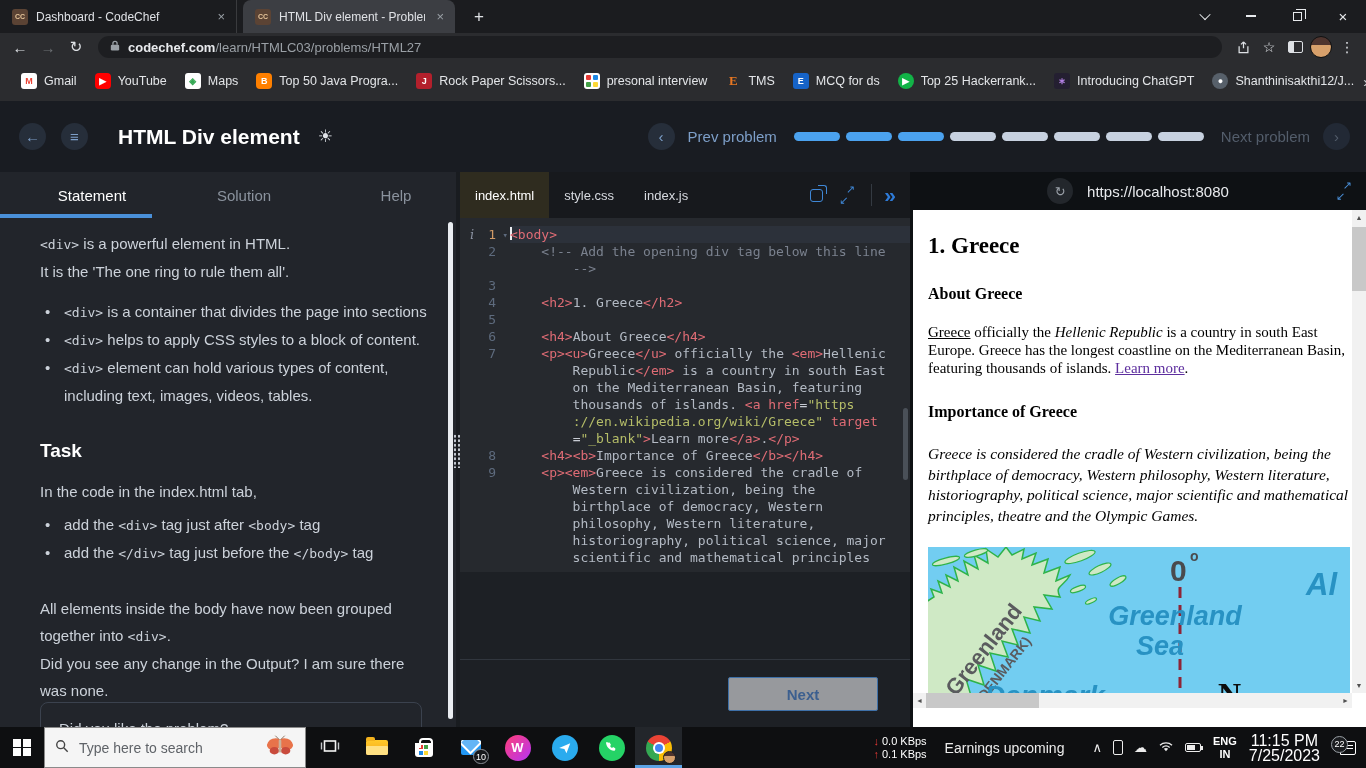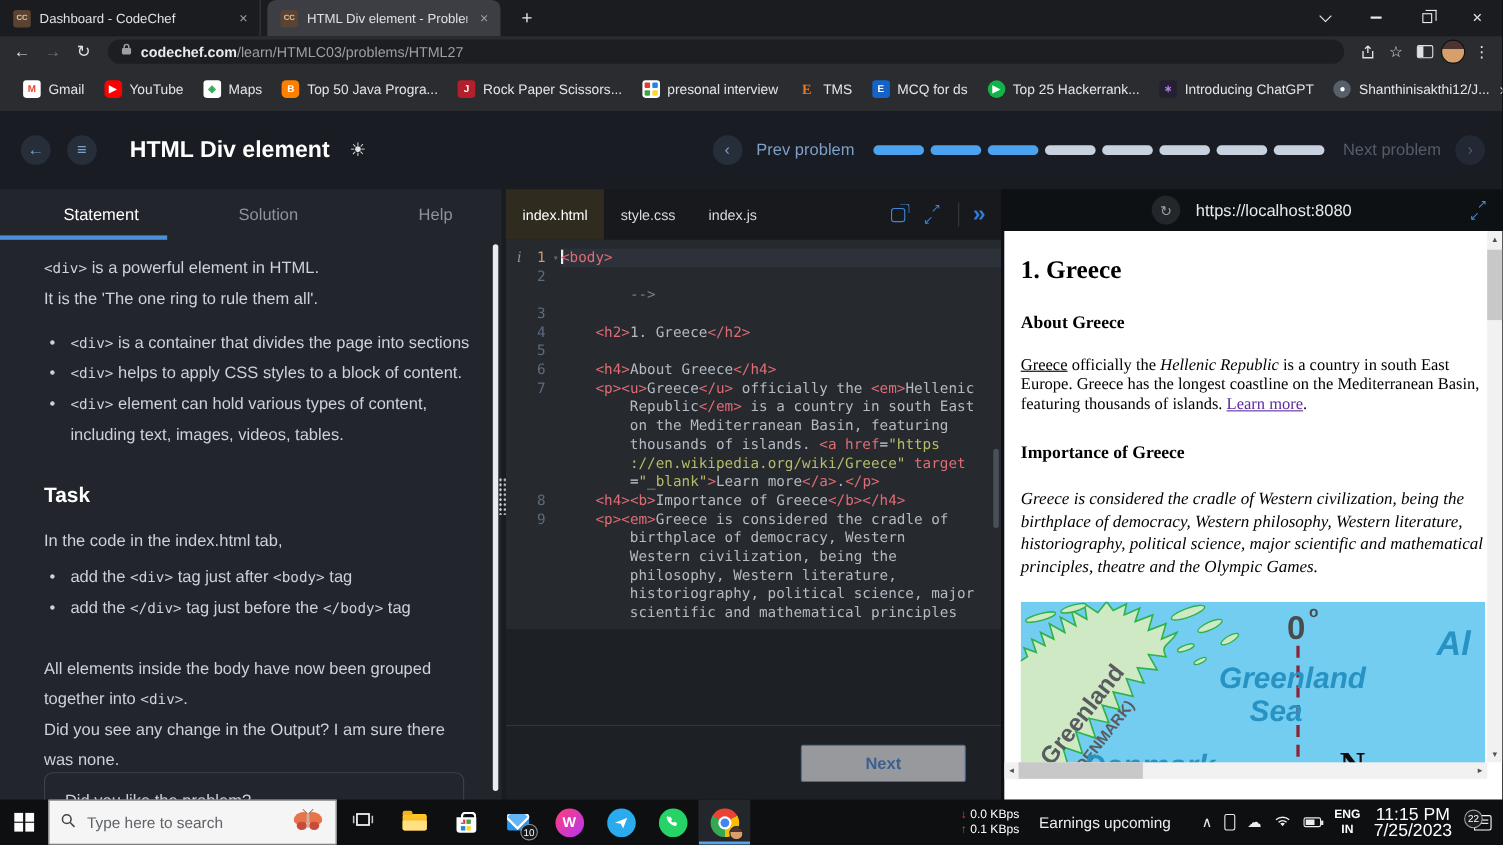--- a/index.html
+++ b/index.html
@@ -377,20 +377,21 @@
         </div>
       </div>
       <div class="code-area">
         <div>
             <div class="crow hl">
               <span class="gut"><span class="info">i</span><span>1</span><span class="fold">▾</span></span>
               <span class="cod"><span class="cursor"></span><span class="tk-tag">&lt;body&gt;</span></span>
             </div>
             <div class="crow">
               <span class="gut"><span>2</span></span>
+              <span class="cod"><span class="tk-txt">    </span><span class="tk-com">&lt;!-- Add the opening div tag below this line</span></span>
             </div>
             <div class="crow">
               <span class="gut"><span></span></span>
               <span class="cod"><span class="tk-txt">        </span><span class="tk-com">--&gt;</span></span>
             </div>
             <div class="crow">
               <span class="gut"><span>3</span></span>
               <span class="cod"></span>
             </div>
             <div class="crow">
@@ -432,25 +433,25 @@
             <div class="crow">
               <span class="gut"><span>8</span></span>
               <span class="cod"><span class="tk-txt">    </span><span class="tk-tag">&lt;h4&gt;</span><span class="tk-tag">&lt;b&gt;</span><span class="tk-txt">Importance of Greece</span><span class="tk-tag">&lt;/b&gt;</span><span class="tk-tag">&lt;/h4&gt;</span></span>
             </div>
             <div class="crow">
               <span class="gut"><span>9</span></span>
               <span class="cod"><span class="tk-txt">    </span><span class="tk-tag">&lt;p&gt;</span><span class="tk-tag">&lt;em&gt;</span><span class="tk-txt">Greece is considered the cradle of</span></span>
             </div>
             <div class="crow">
               <span class="gut"><span></span></span>
+              <span class="cod"><span class="tk-txt">        Western civilization, being the</span></span>
+            </div>
+            <div class="crow">
+              <span class="gut"><span></span></span>
               <span class="cod"><span class="tk-txt">        birthplace of democracy, Western</span></span>
-            </div>
-            <div class="crow">
-              <span class="gut"><span></span></span>
-              <span class="cod"><span class="tk-txt">        Western civilization, being the</span></span>
             </div>
             <div class="crow">
               <span class="gut"><span></span></span>
               <span class="cod"><span class="tk-txt">        philosophy, Western literature,</span></span>
             </div>
             <div class="crow">
               <span class="gut"><span></span></span>
               <span class="cod"><span class="tk-txt">        historiography, political science, major</span></span>
             </div>
             <div class="crow">

